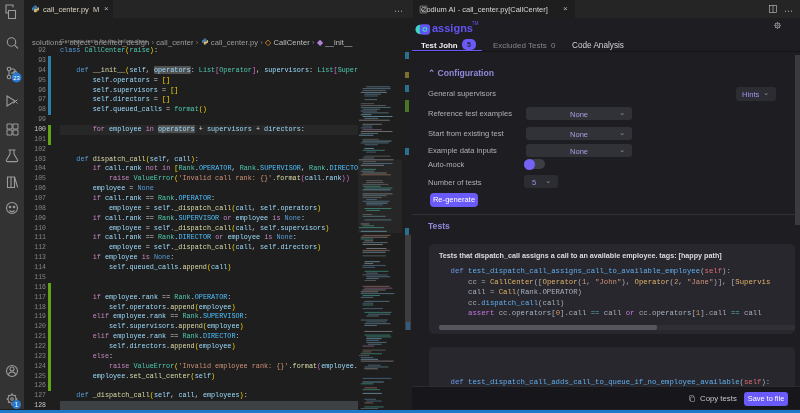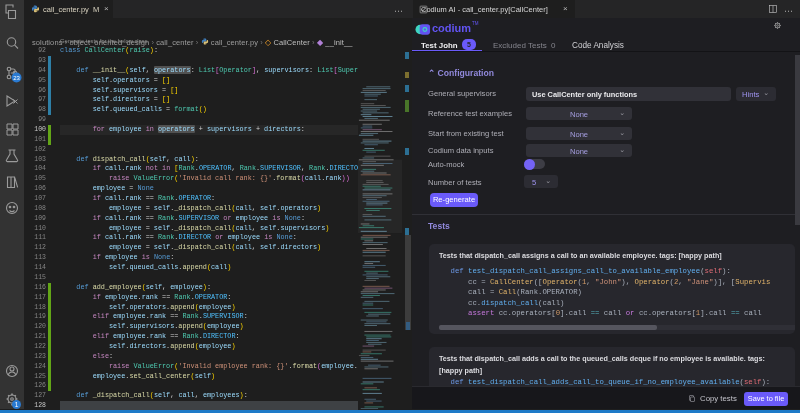--- a/index.html
+++ b/index.html
@@ -89,21 +89,21 @@
 <div class="ln" style="top:184.1px"><i style="color:#858585">106</i><u>        <span style="color:#9cdcfe">employee</span><span style="color:#d4d4d4"> = </span><span style="color:#569cd6">None</span></u></div>
 <div class="ln" style="top:194.0px"><i style="color:#858585">107</i><u>        <span style="color:#c586c0">if</span> <span style="color:#9cdcfe">call</span><span style="color:#d4d4d4">.</span><span style="color:#9cdcfe">rank</span><span style="color:#d4d4d4"> == </span><span style="color:#4ec9b0">Rank</span><span style="color:#d4d4d4">.</span><span style="color:#4fc1ff">OPERATOR</span><span style="color:#d4d4d4">:</span></u></div>
 <div class="ln" style="top:203.9px"><i style="color:#858585">108</i><u>            <span style="color:#9cdcfe">employee</span><span style="color:#d4d4d4"> = </span><span style="color:#9cdcfe">self</span><span style="color:#d4d4d4">.</span><span style="color:#dcdcaa">_dispatch_call</span><span style="color:#ffd700">(</span><span style="color:#9cdcfe">call</span><span style="color:#d4d4d4">, </span><span style="color:#9cdcfe">self</span><span style="color:#d4d4d4">.</span><span style="color:#9cdcfe">operators</span><span style="color:#ffd700">)</span></u></div>
 <div class="ln" style="top:213.7px"><i style="color:#858585">109</i><u>        <span style="color:#c586c0">if</span> <span style="color:#9cdcfe">call</span><span style="color:#d4d4d4">.</span><span style="color:#9cdcfe">rank</span><span style="color:#d4d4d4"> == </span><span style="color:#4ec9b0">Rank</span><span style="color:#d4d4d4">.</span><span style="color:#4fc1ff">SUPERVISOR</span> <span style="color:#c586c0">or</span> <span style="color:#9cdcfe">employee</span> <span style="color:#c586c0">is</span> <span style="color:#569cd6">None</span><span style="color:#d4d4d4">:</span></u></div>
 <div class="ln" style="top:223.6px"><i style="color:#858585">110</i><u>            <span style="color:#9cdcfe">employee</span><span style="color:#d4d4d4"> = </span><span style="color:#9cdcfe">self</span><span style="color:#d4d4d4">.</span><span style="color:#dcdcaa">_dispatch_call</span><span style="color:#ffd700">(</span><span style="color:#9cdcfe">call</span><span style="color:#d4d4d4">, </span><span style="color:#9cdcfe">self</span><span style="color:#d4d4d4">.</span><span style="color:#9cdcfe">supervisors</span><span style="color:#ffd700">)</span></u></div>
 <div class="ln" style="top:233.4px"><i style="color:#858585">111</i><u>        <span style="color:#c586c0">if</span> <span style="color:#9cdcfe">call</span><span style="color:#d4d4d4">.</span><span style="color:#9cdcfe">rank</span><span style="color:#d4d4d4"> == </span><span style="color:#4ec9b0">Rank</span><span style="color:#d4d4d4">.</span><span style="color:#4fc1ff">DIRECTOR</span> <span style="color:#c586c0">or</span> <span style="color:#9cdcfe">employee</span> <span style="color:#c586c0">is</span> <span style="color:#569cd6">None</span><span style="color:#d4d4d4">:</span></u></div>
 <div class="ln" style="top:243.3px"><i style="color:#858585">112</i><u>            <span style="color:#9cdcfe">employee</span><span style="color:#d4d4d4"> = </span><span style="color:#9cdcfe">self</span><span style="color:#d4d4d4">.</span><span style="color:#dcdcaa">_dispatch_call</span><span style="color:#ffd700">(</span><span style="color:#9cdcfe">call</span><span style="color:#d4d4d4">, </span><span style="color:#9cdcfe">self</span><span style="color:#d4d4d4">.</span><span style="color:#9cdcfe">directors</span><span style="color:#ffd700">)</span></u></div>
 <div class="ln" style="top:253.2px"><i style="color:#858585">113</i><u>        <span style="color:#c586c0">if</span> <span style="color:#9cdcfe">employee</span> <span style="color:#c586c0">is</span> <span style="color:#569cd6">None</span><span style="color:#d4d4d4">:</span></u></div>
 <div class="ln" style="top:263.0px"><i style="color:#858585">114</i><u>            <span style="color:#9cdcfe">self</span><span style="color:#d4d4d4">.</span><span style="color:#9cdcfe">queued_calls</span><span style="color:#d4d4d4">.</span><span style="color:#dcdcaa">append</span><span style="color:#ffd700">(</span><span style="color:#9cdcfe">call</span><span style="color:#ffd700">)</span></u></div>
 <div class="ln" style="top:272.9px"><i style="color:#858585">115</i><u></u></div>
-<div class="ln" style="top:282.7px"><i style="color:#858585">116</i><u>    <span style="color:#569cd6">def</span> <span style="color:#dcdcaa">add_employee</span><span style="color:#ffd700">(</span><span style="color:#9cdcfe">self</span><span style="color:#d4d4d4">, </span><span style="color:#9cdcfe">employee</span><span style="color:#ffd700">)</span><span style="color:#d4d4d4">:</span></u></div>
+<div class="ln" style="top:282.7px"><i style="color:#858585">116</i></div>
 <div class="ln" style="top:292.6px"><i style="color:#858585">117</i><u>        <span style="color:#c586c0">if</span> <span style="color:#9cdcfe">employee</span><span style="color:#d4d4d4">.</span><span style="color:#9cdcfe">rank</span><span style="color:#d4d4d4"> == </span><span style="color:#4ec9b0">Rank</span><span style="color:#d4d4d4">.</span><span style="color:#4fc1ff">OPERATOR</span><span style="color:#d4d4d4">:</span></u></div>
 <div class="ln" style="top:302.5px"><i style="color:#858585">118</i><u>            <span style="color:#9cdcfe">self</span><span style="color:#d4d4d4">.</span><span style="color:#9cdcfe">operators</span><span style="color:#d4d4d4">.</span><span style="color:#dcdcaa">append</span><span style="color:#ffd700">(</span><span style="color:#9cdcfe">employee</span><span style="color:#ffd700">)</span></u></div>
 <div class="ln" style="top:312.3px"><i style="color:#858585">119</i><u>        <span style="color:#c586c0">elif</span> <span style="color:#9cdcfe">employee</span><span style="color:#d4d4d4">.</span><span style="color:#9cdcfe">rank</span><span style="color:#d4d4d4"> == </span><span style="color:#4ec9b0">Rank</span><span style="color:#d4d4d4">.</span><span style="color:#4fc1ff">SUPERVISOR</span><span style="color:#d4d4d4">:</span></u></div>
 <div class="ln" style="top:322.2px"><i style="color:#858585">120</i><u>            <span style="color:#9cdcfe">self</span><span style="color:#d4d4d4">.</span><span style="color:#9cdcfe">supervisors</span><span style="color:#d4d4d4">.</span><span style="color:#dcdcaa">append</span><span style="color:#ffd700">(</span><span style="color:#9cdcfe">employee</span><span style="color:#ffd700">)</span></u></div>
 <div class="ln" style="top:332.0px"><i style="color:#858585">121</i><u>        <span style="color:#c586c0">elif</span> <span style="color:#9cdcfe">employee</span><span style="color:#d4d4d4">.</span><span style="color:#9cdcfe">rank</span><span style="color:#d4d4d4"> == </span><span style="color:#4ec9b0">Rank</span><span style="color:#d4d4d4">.</span><span style="color:#4fc1ff">DIRECTOR</span><span style="color:#d4d4d4">:</span></u></div>
 <div class="ln" style="top:341.9px"><i style="color:#858585">122</i><u>            <span style="color:#9cdcfe">self</span><span style="color:#d4d4d4">.</span><span style="color:#9cdcfe">directors</span><span style="color:#d4d4d4">.</span><span style="color:#dcdcaa">append</span><span style="color:#ffd700">(</span><span style="color:#9cdcfe">employee</span><span style="color:#ffd700">)</span></u></div>
 <div class="ln" style="top:351.8px"><i style="color:#858585">123</i><u>        <span style="color:#c586c0">else</span><span style="color:#d4d4d4">:</span></u></div>
 <div class="ln" style="top:361.6px"><i style="color:#858585">124</i><u>            <span style="color:#c586c0">raise</span> <span style="color:#4ec9b0">ValueError</span><span style="color:#ffd700">(</span><span style="color:#ce9178">'Invalid employee rank: {}'</span><span style="color:#d4d4d4">.</span><span style="color:#dcdcaa">format</span><span style="color:#da70d6">(</span><span style="color:#9cdcfe">employee</span><span style="color:#d4d4d4">.</span><span style="color:#9cdcfe">r</span></u></div>
 <div class="ln" style="top:371.5px"><i style="color:#858585">125</i><u>        <span style="color:#9cdcfe">employee</span><span style="color:#d4d4d4">.</span><span style="color:#dcdcaa">set_call_center</span><span style="color:#ffd700">(</span><span style="color:#9cdcfe">self</span><span style="color:#ffd700">)</span></u></div>
 <div class="ln" style="top:381.3px"><i style="color:#858585">126</i><u></u></div>
@@ -275,55 +275,52 @@
         <path d="M8 2.5v11"></path>
       </svg>
    <span class="abs" style="left:372px;top:6px;font-size:9px;color:#bbb;letter-spacing:1px">⋯</span>
  </div>
 
  <svg class="abs" width="16" height="13" viewBox="0 0 34 26" style="left:3px;top:22.5px">
    <circle cx="11" cy="13" r="10" fill="#3ed6c2"></circle>
    <rect x="10" y="2" width="22" height="22" rx="6" fill="#6254f2"></rect>
    <circle cx="21" cy="13" r="4" fill="none" stroke="#3ed6c2" stroke-width="2.5"></circle>
  </svg>
- <span class="abs" style="left:20px;top:21.5px;font-size:11px;font-weight:bold;color:#6254f2;letter-spacing:0px">codium</span>
+ <span class="abs" style="left:20px;top:21.5px;font-size:11px;font-weight:bold;color:#6254f2;letter-spacing:0px">assigns</span>
  <span class="abs" style="left:60px;top:21px;font-size:4.5px;color:#6254f2">TM</span>
  <svg class="abs" width="9" height="9" viewBox="0 0 24 24" style="left:361px;top:21px" fill="none" stroke="#b0b0b0" stroke-width="1.8">
       <circle cx="12" cy="12" r="6.5"></circle>
       <circle cx="12" cy="12" r="2.2"></circle>
       <path d="M12 3.5v3 M12 17.5v3 M3.5 12h3 M17.5 12h3 M6 6l2.1 2.1 M15.9 15.9 18 18 M18 6l-2.1 2.1 M8.1 15.9 6 18" stroke-width="2.2"></path>
     </svg>
 
  <span class="abs" style="left:9px;top:40.5px;font-size:7.9px;font-weight:bold;color:#efeff1">Test John</span>
  <span class="abs" style="left:50px;top:38.5px;width:14px;height:11px;background:#6a5af9;border-radius:5px;color:#26262c;font-size:7px;font-weight:bold;text-align:center;line-height:11px">5</span>
  <span class="abs" style="left:81px;top:40.5px;font-size:8px;color:#85858d">Excluded Tests&nbsp;&nbsp;0</span>
  <span class="abs" style="left:160px;top:40.5px;font-size:8.2px;color:#d2d2d6">Code Analysis</span>
  <div class="abs" style="left:0;top:49.5px;width:70px;height:1.5px;background:#6a5af9"></div>
  <div class="abs" style="left:0;top:51px;width:388px;height:1px;background:#131316"></div>
 
  <span class="abs" style="left:16px;top:68px;font-size:8.6px;font-weight:bold;color:#9189dc">⌃&nbsp;Configuration</span>
  <span class="lbl" style="left:16px;top:89px">General supervisors</span>
- <div class="field" style="left:114px;top:87px;width:205px;height:14px">
-      <span style="position:absolute;left:6px;top:2.5px;font-size:7.4px;font-weight:bold;color:#e9e9ec">Use CallCenter only functions</span>
-    </div>
  <div class="field" style="left:324px;top:87px;width:40px;height:14px;background:#2c2c33">
       <span style="position:absolute;left:6px;top:2.5px;font-size:7.6px;color:#9f94f0">Hints</span>
       <span class="chev">⌄</span>
     </div>
  <span class="lbl" style="left:16px;top:109px">Reference test examples</span>
  <div class="field" style="left:114px;top:107px;width:106px;height:13px">
       <span class="none">None</span>
       <span class="chev">⌄</span>
     </div>
  <span class="lbl" style="left:16px;top:129px">Start from existing test</span>
  <div class="field" style="left:114px;top:127px;width:106px;height:13px">
       <span class="none">None</span>
       <span class="chev">⌄</span>
     </div>
- <span class="lbl" style="left:16px;top:146px">Codium data inputs</span>
+ <span class="lbl" style="left:16px;top:146px">Example data inputs</span>
  <div class="field" style="left:114px;top:144px;width:106px;height:13px">
       <span class="none">None</span>
       <span class="chev">⌄</span>
     </div>
  <span class="lbl" style="left:16px;top:160px">Auto-mock</span>
  <div class="abs" style="left:112px;top:159px;width:21px;height:10px;background:#3d3d45;border-radius:5px"></div>
  <div class="abs" style="left:112px;top:158.5px;width:11px;height:11px;background:#7463f5;border-radius:50%"></div>
  <span class="lbl" style="left:16px;top:178px">Number of tests</span>
  <div class="field" style="left:112px;top:175px;width:34px;height:13px;background:#2c2c33">
       <span style="position:absolute;left:8px;top:2.5px;font-size:7.6px;color:#9f94f0">5</span>
@@ -335,21 +332,20 @@
  <span class="abs" style="left:16px;top:221px;font-size:8.6px;font-weight:bold;color:#9189dc">Tests</span>
 
  <div class="abs" style="left:17px;top:244px;width:366px;height:90px;background:#27272d;border-radius:5px;overflow:hidden">
    <div style="position:absolute;left:10px;top:7px;font-size:7.2px;font-weight:bold;color:#dcdce0">Tests that dispatch_call assigns a call to an available employee. tags: [happy path]</div>
    <pre class="tc" style="position:absolute;left:4px;top:22px;width:358px"><div>    <span style="color:#6d9ae8">def</span> <span style="color:#61aeee">test_dispatch_call_assigns_call_to_available_employee</span><span style="color:#a9b0bc">(</span><span style="color:#e06c75">self</span><span style="color:#a9b0bc">):</span></div><div>        <span style="color:#a9b0bc">cc</span><span style="color:#a9b0bc"> = </span><span style="color:#e0b36a">CallCenter</span><span style="color:#a9b0bc">([</span><span style="color:#e0b36a">Operator</span><span style="color:#a9b0bc">(</span><span style="color:#d19a66">1</span><span style="color:#a9b0bc">, </span><span style="color:#ce9178">"John"</span><span style="color:#a9b0bc">), </span><span style="color:#e0b36a">Operator</span><span style="color:#a9b0bc">(</span><span style="color:#d19a66">2</span><span style="color:#a9b0bc">, </span><span style="color:#ce9178">"Jane"</span><span style="color:#a9b0bc">)], [</span><span style="color:#e0b36a">Supervis</span></div><div>        <span style="color:#a9b0bc">call</span><span style="color:#a9b0bc"> = </span><span style="color:#e0b36a">Call</span><span style="color:#a9b0bc">(</span><span style="color:#a9b0bc">Rank.OPERATOR</span><span style="color:#a9b0bc">)</span></div><div>        <span style="color:#a9b0bc">cc.</span><span style="color:#61aeee">dispatch_call</span><span style="color:#a9b0bc">(</span><span style="color:#a9b0bc">call</span><span style="color:#a9b0bc">)</span></div><div>        <span style="color:#c678dd">assert</span> <span style="color:#a9b0bc">cc.operators[</span><span style="color:#d19a66">0</span><span style="color:#a9b0bc">].call </span><span style="color:#56b6c2">==</span><span style="color:#a9b0bc"> call </span><span style="color:#c678dd">or</span> <span style="color:#a9b0bc">cc.operators[</span><span style="color:#d19a66">1</span><span style="color:#a9b0bc">].call </span><span style="color:#56b6c2">==</span><span style="color:#a9b0bc"> call</span></div></pre>
    <div style="position:absolute;left:10px;top:81px;width:360px;height:5px;background:#2f2f36;border-radius:2px"></div>
    <div style="position:absolute;left:10px;top:81px;width:218px;height:5px;background:#55555e;border-radius:2px"></div>
  </div>
 
  <div class="abs" style="left:17px;top:347px;width:366px;height:60px;background:#27272d;border-radius:5px;overflow:hidden">
-   <div style="position:absolute;left:10px;top:6px;width:348px;font-size:7.2px;font-weight:bold;color:#dcdce0;line-height:11.5px">Tests that dispatch_call adds a call to the queued_calls deque if no employee is available. tags: [happy path]</div>
    <pre class="tc" style="position:absolute;left:4px;top:30px;width:358px"><div>    <span style="color:#6d9ae8">def</span> <span style="color:#61aeee">test_dispatch_call_adds_call_to_queue_if_no_employee_available</span><span style="color:#a9b0bc">(</span><span style="color:#e06c75">self</span><span style="color:#a9b0bc">):</span></div></pre>
  </div>
 
  <div class="abs" style="left:0;top:386px;width:388px;height:23px;background:#17171b;border-top:1px solid #2a2a2f">
    <svg width="8" height="9" viewBox="0 0 16 16" style="position:absolute;left:276px;top:7px" fill="none" stroke="#b9b9c0">
         <rect x="5" y="5" width="8" height="9" rx="1"></rect>
         <path d="M11 5V3a1 1 0 0 0-1-1H4a1 1 0 0 0-1 1v8a1 1 0 0 0 1 1h1"></path>
       </svg>
    <span style="position:absolute;left:288px;top:7px;font-size:7.8px;color:#c3c3ca">Copy tests</span>
    <div style="position:absolute;left:332px;top:5px;width:44px;height:14px;background:#6a5af9;border-radius:3px;color:#fff;font-size:7.4px;text-align:center;line-height:14px">Save to file</div>

